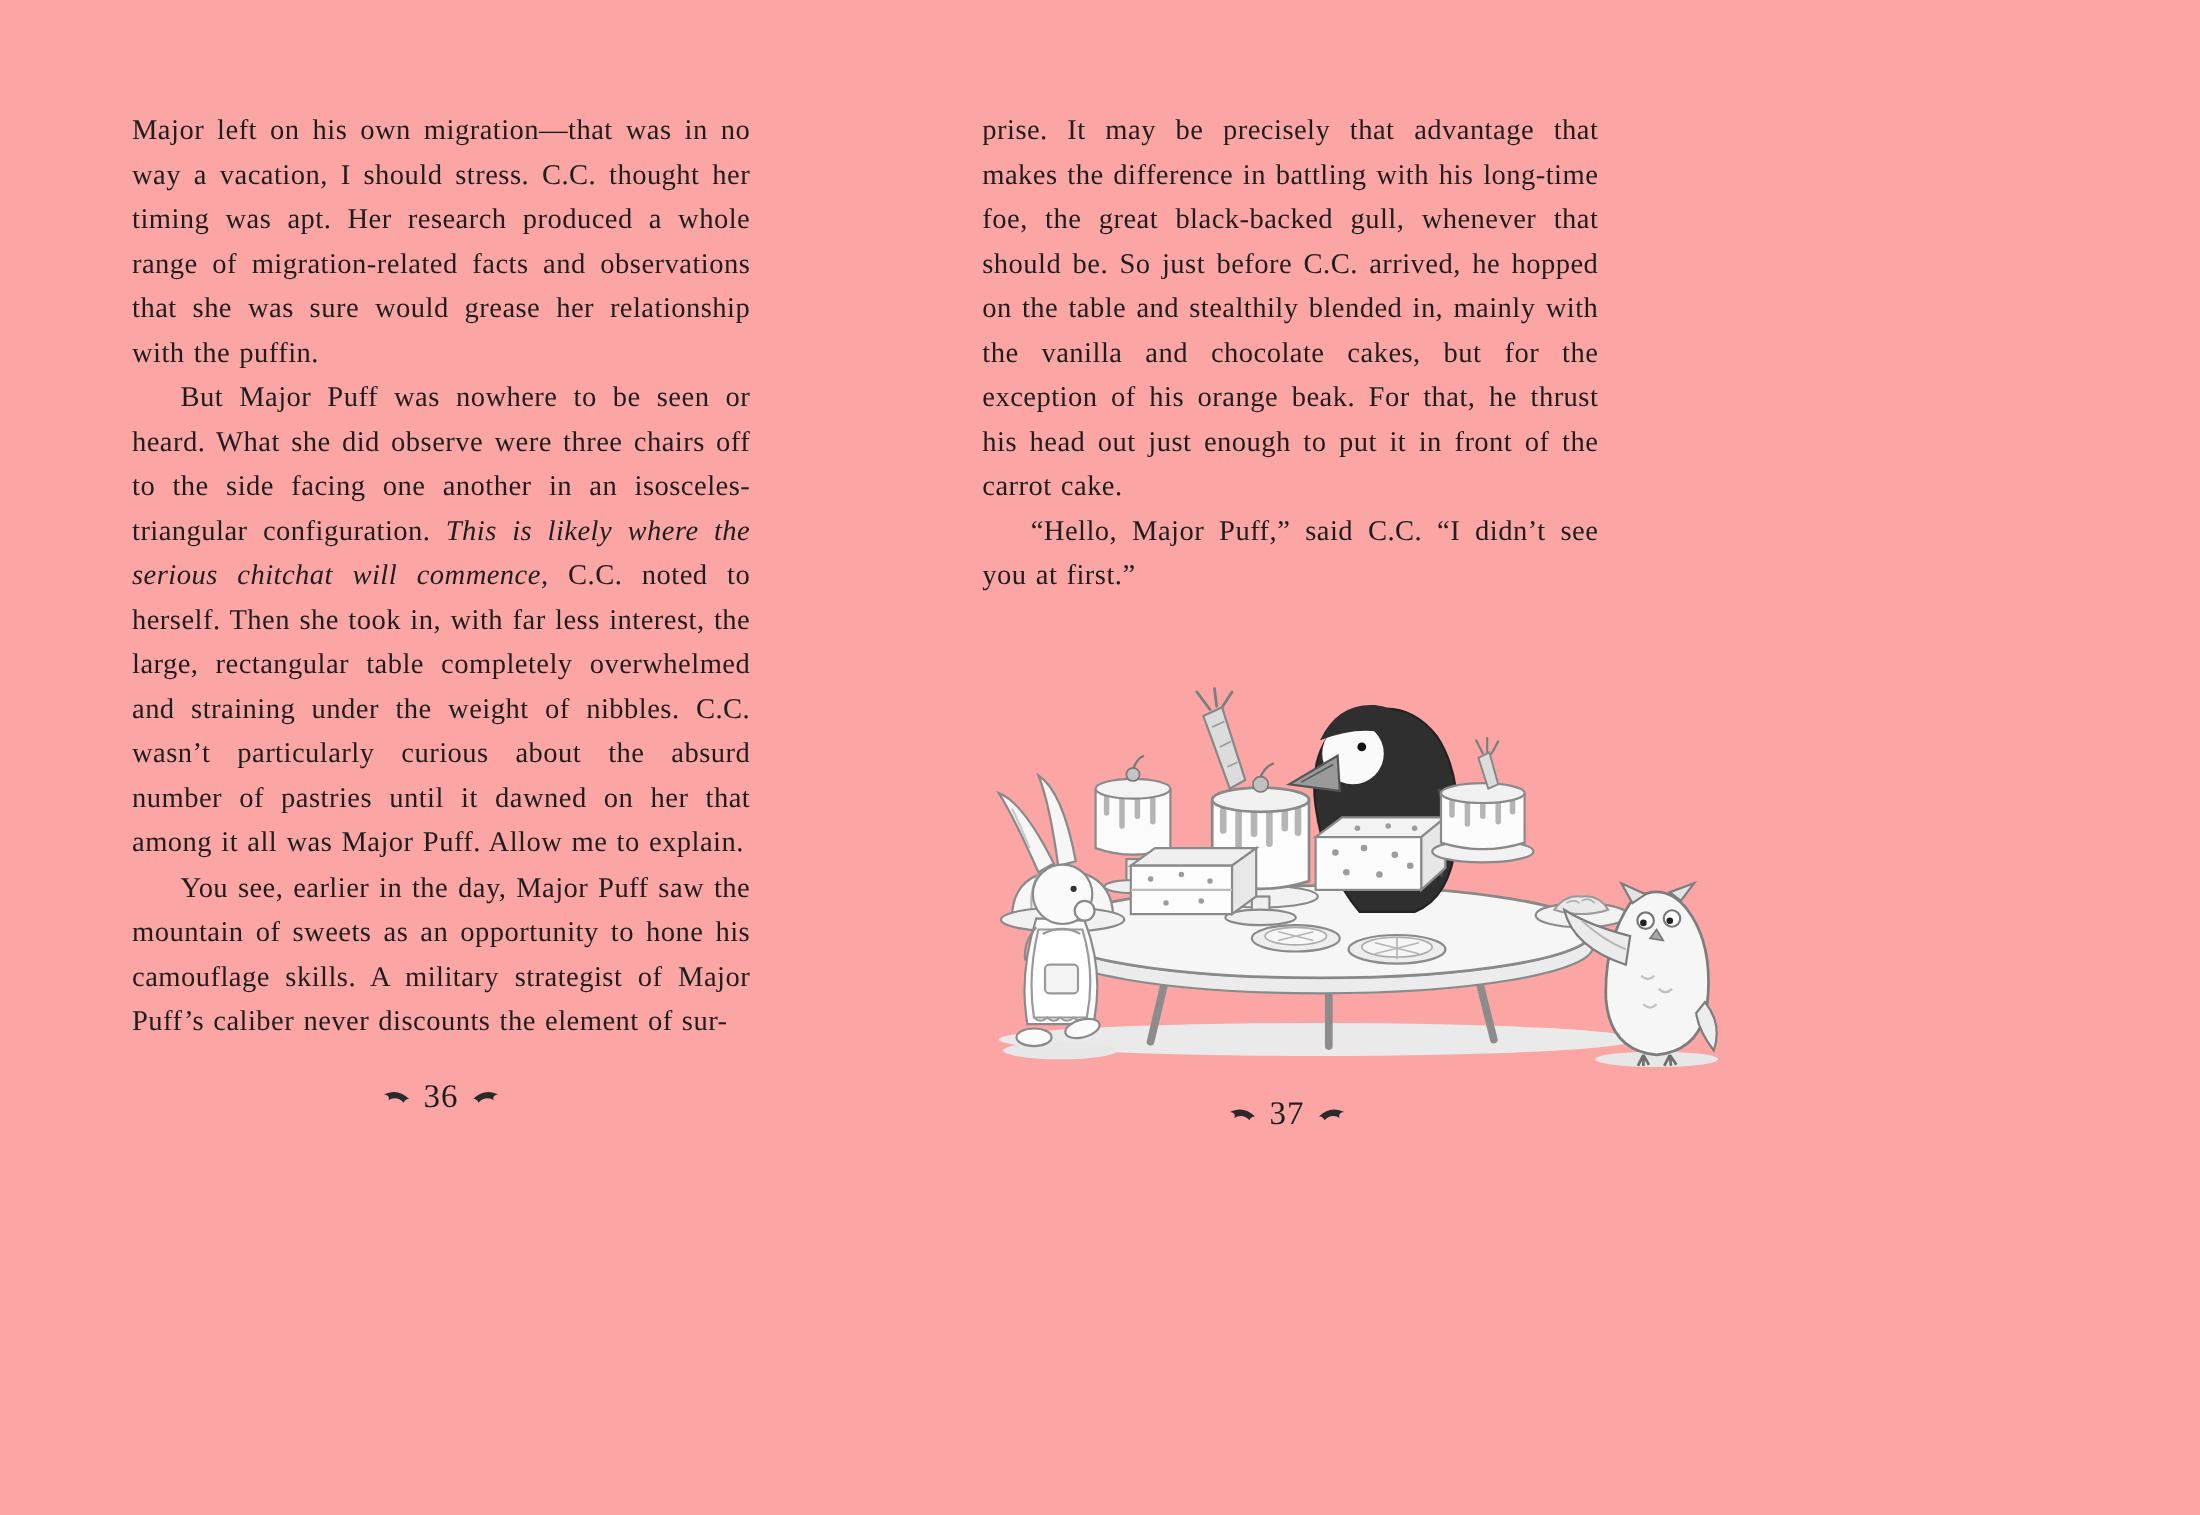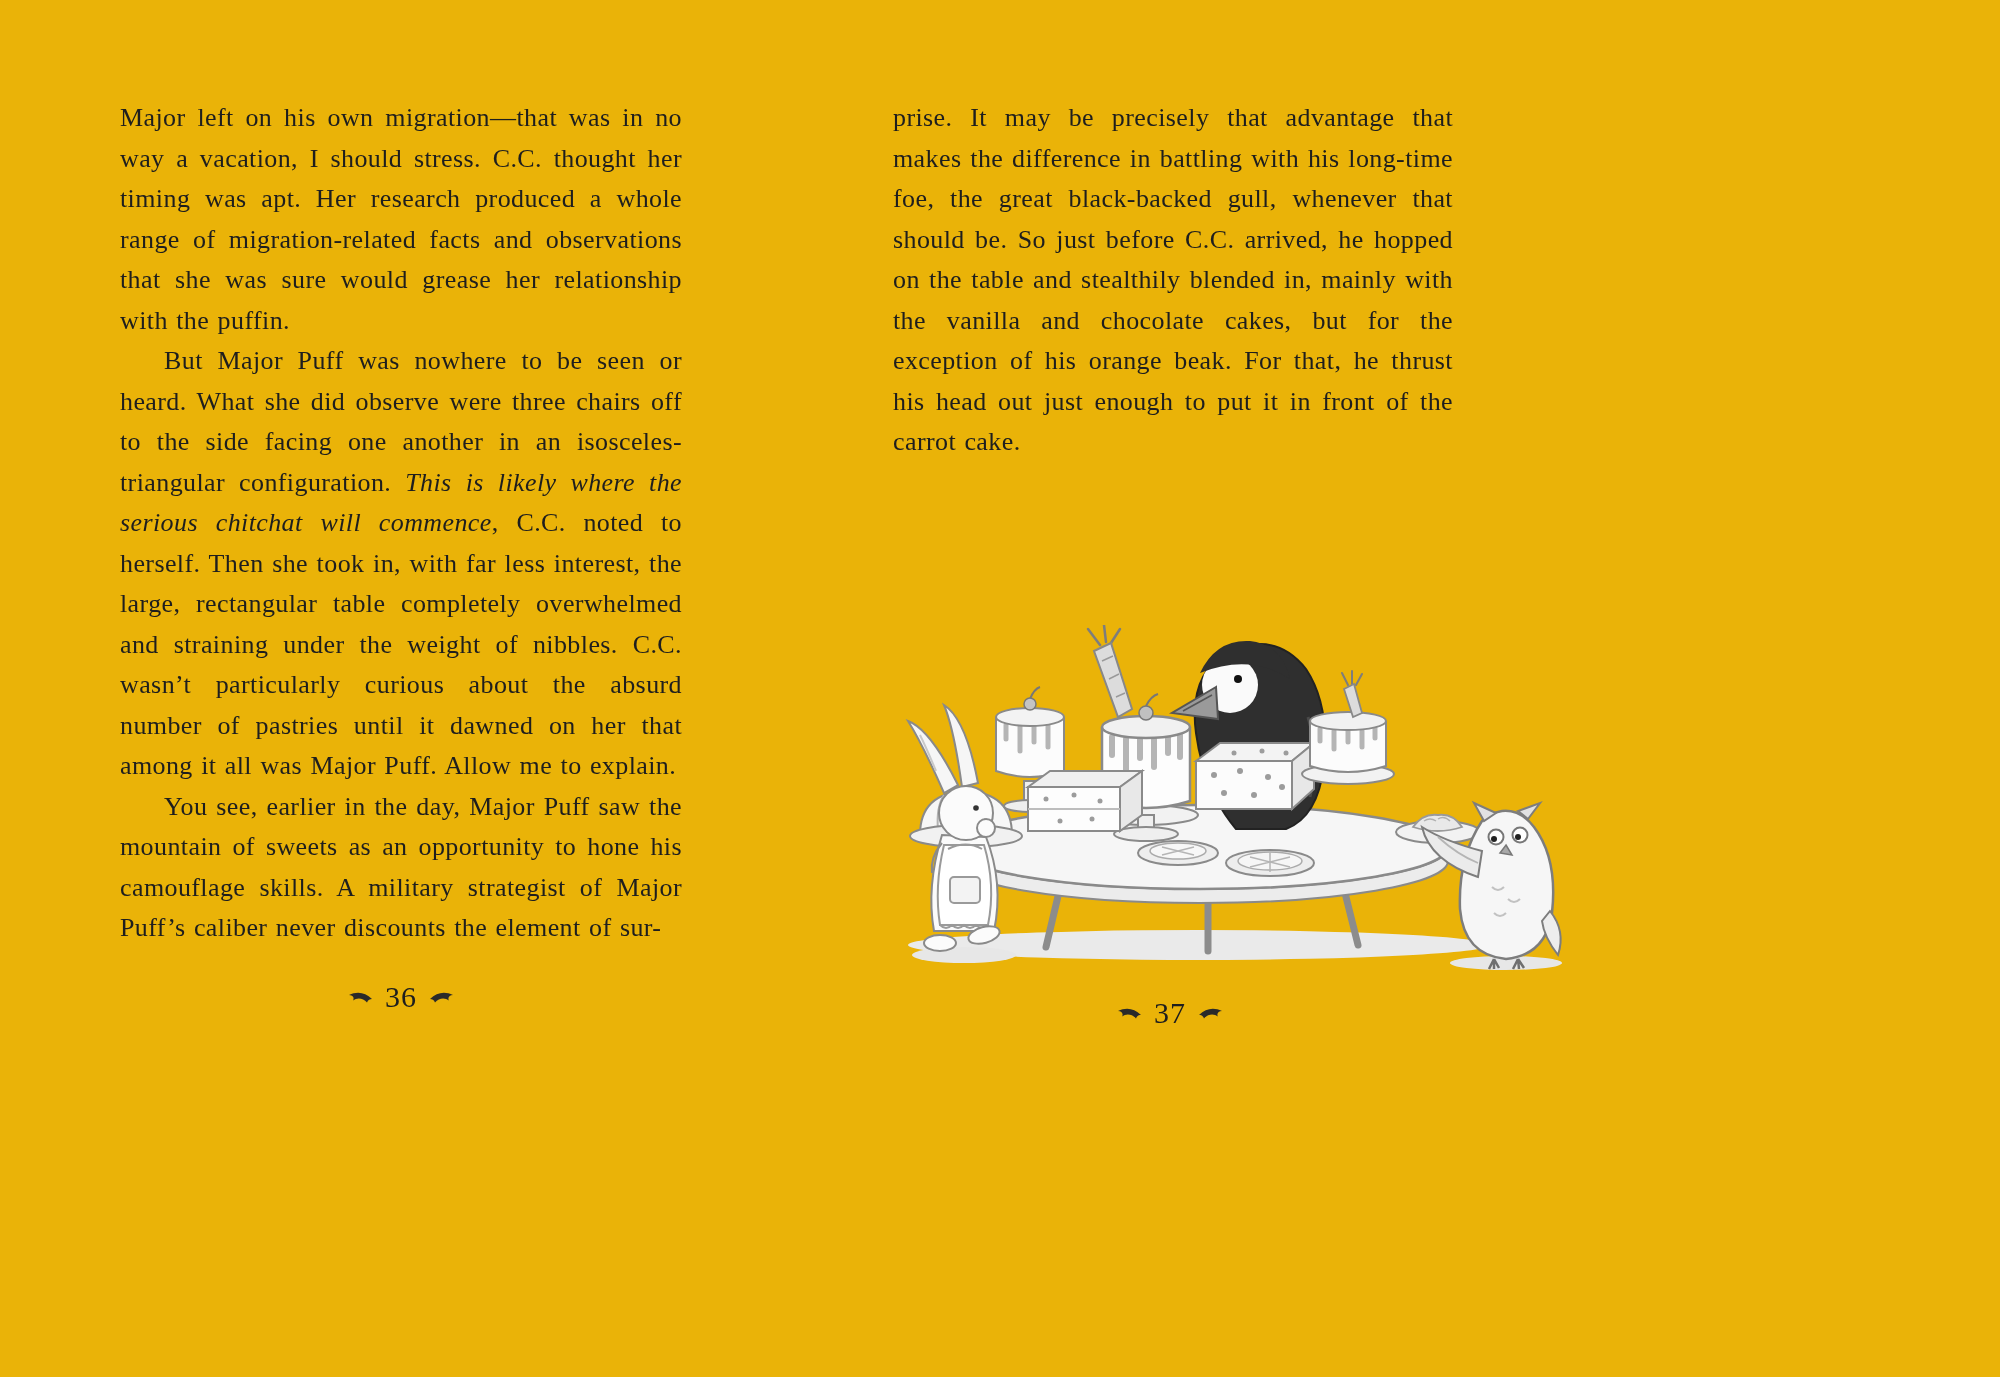--- a/index.html
+++ b/index.html
@@ -7,21 +7,21 @@
     padding: 0;
     width: 2000px;
     height: 1377px;
     background: #ffffff;
     overflow: hidden;
     font-family: "Liberation Serif", "DejaVu Serif", serif;
   }
   .spread {
     position: absolute;
     inset: 0;
-    background: #eab308;
+    background: #fca5a5;
   }
   .text-block {
     position: absolute;
     top: 98px;
   }
   .text-block.left  { left: 120px; width: 562px; }
   .text-block.right { left: 893px; width: 560px; }
   p.book-para {
     margin: 0;
     font-size: 26px;
@@ -81,20 +81,21 @@
         <svg width="26" height="14" viewBox="0 0 26 14">
             <path d="M25 9 C18 2 10 1 2 5 C5.5 5.2 7.5 7.2 6.2 10.5 C9.5 7.5 16 7.5 20 12.5 C21 9.5 23 9 25 9 Z" fill="#2a2a2a"></path>
           </svg>
       </span>
     </footer>
   </section>
 
   <section>
     <div class="text-block right">
       <p class="book-para">prise. It may be precisely that advantage that makes the difference in battling with his long-time foe, the great black-backed gull, whenever that should be. So just before C.C. arrived, he hopped on the table and stealthily blended in, mainly with the vanilla and chocolate cakes, but for the exception of his orange beak. For that, he thrust his head out just enough to put it in front of the carrot cake.</p>
+      <p class="book-para indented">“Hello, Major Puff,” said C.C. “I didn’t see you at first.”</p>
     </div>
 
     <div class="illustration">
       <svg viewBox="0 0 690 350" width="690" height="350">
 
         <ellipse cx="320" cy="320" rx="290" ry="15" fill="#eaeaea"></ellipse>
         <ellipse cx="86" cy="330" rx="52" ry="8" fill="#e7e7e7"></ellipse>
         <ellipse cx="628" cy="338" rx="56" ry="7" fill="#e7e7e7"></ellipse>
 
         <g stroke="#8c8c8c" stroke-width="7" stroke-linecap="round">

